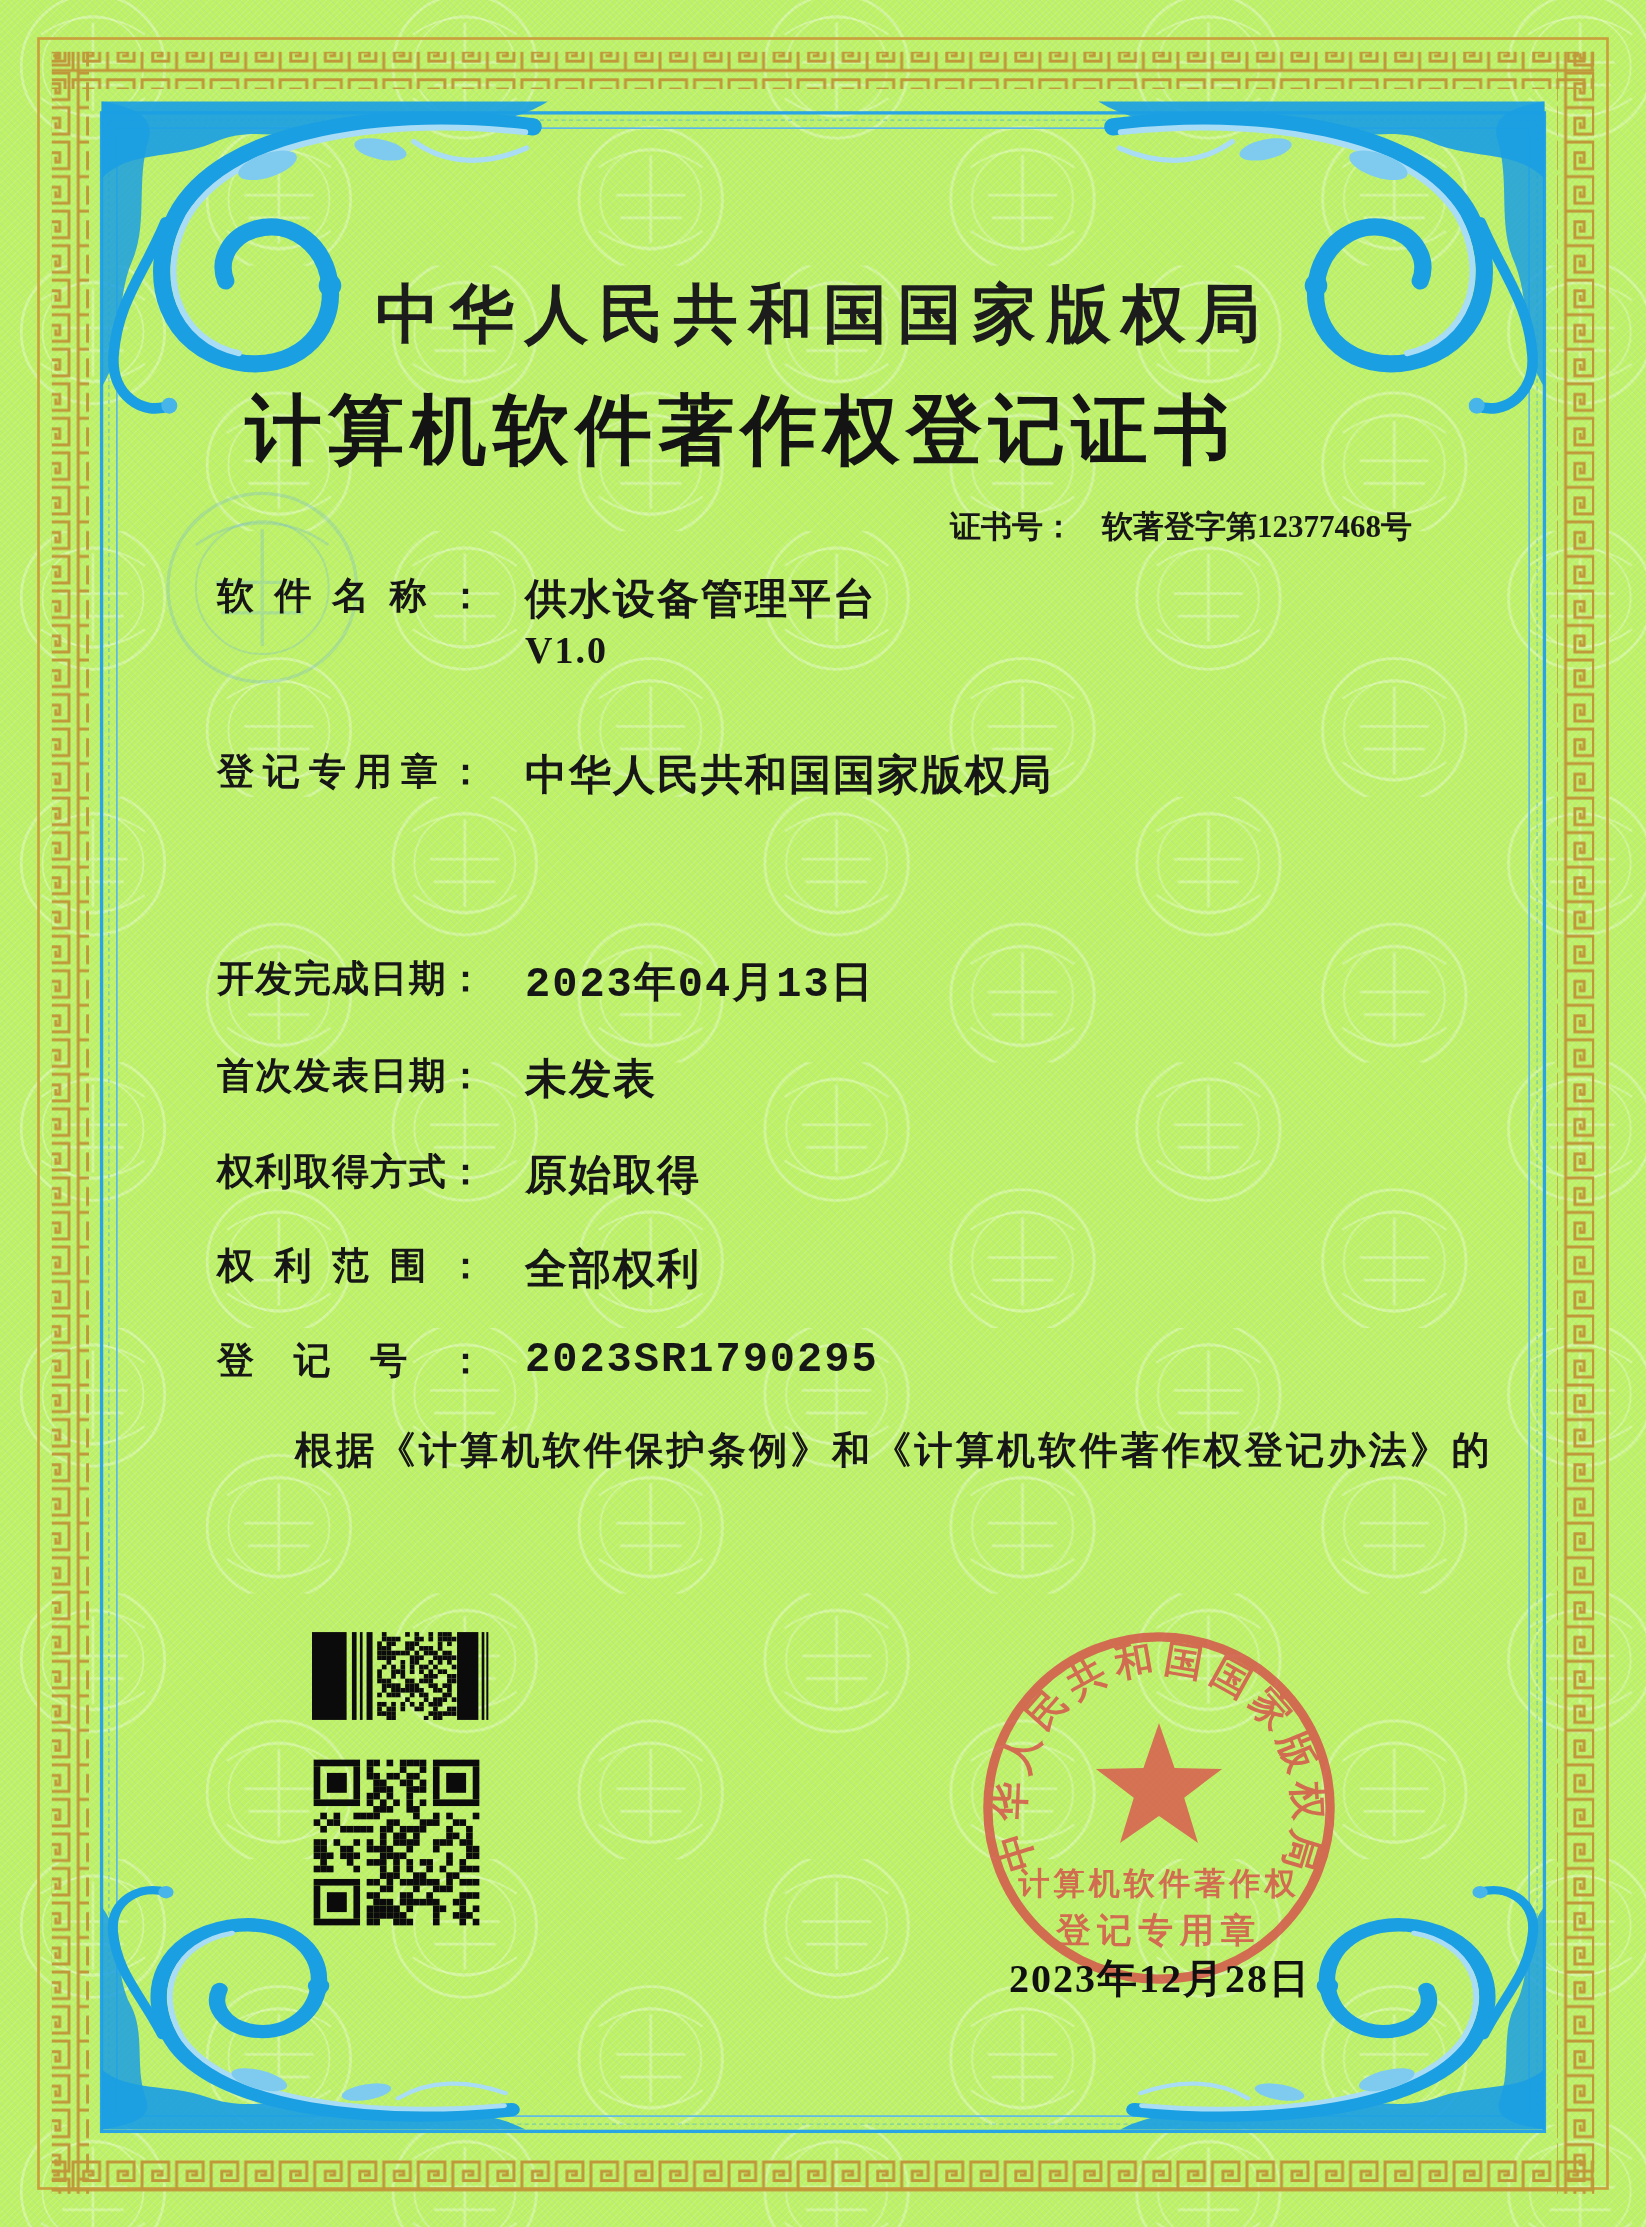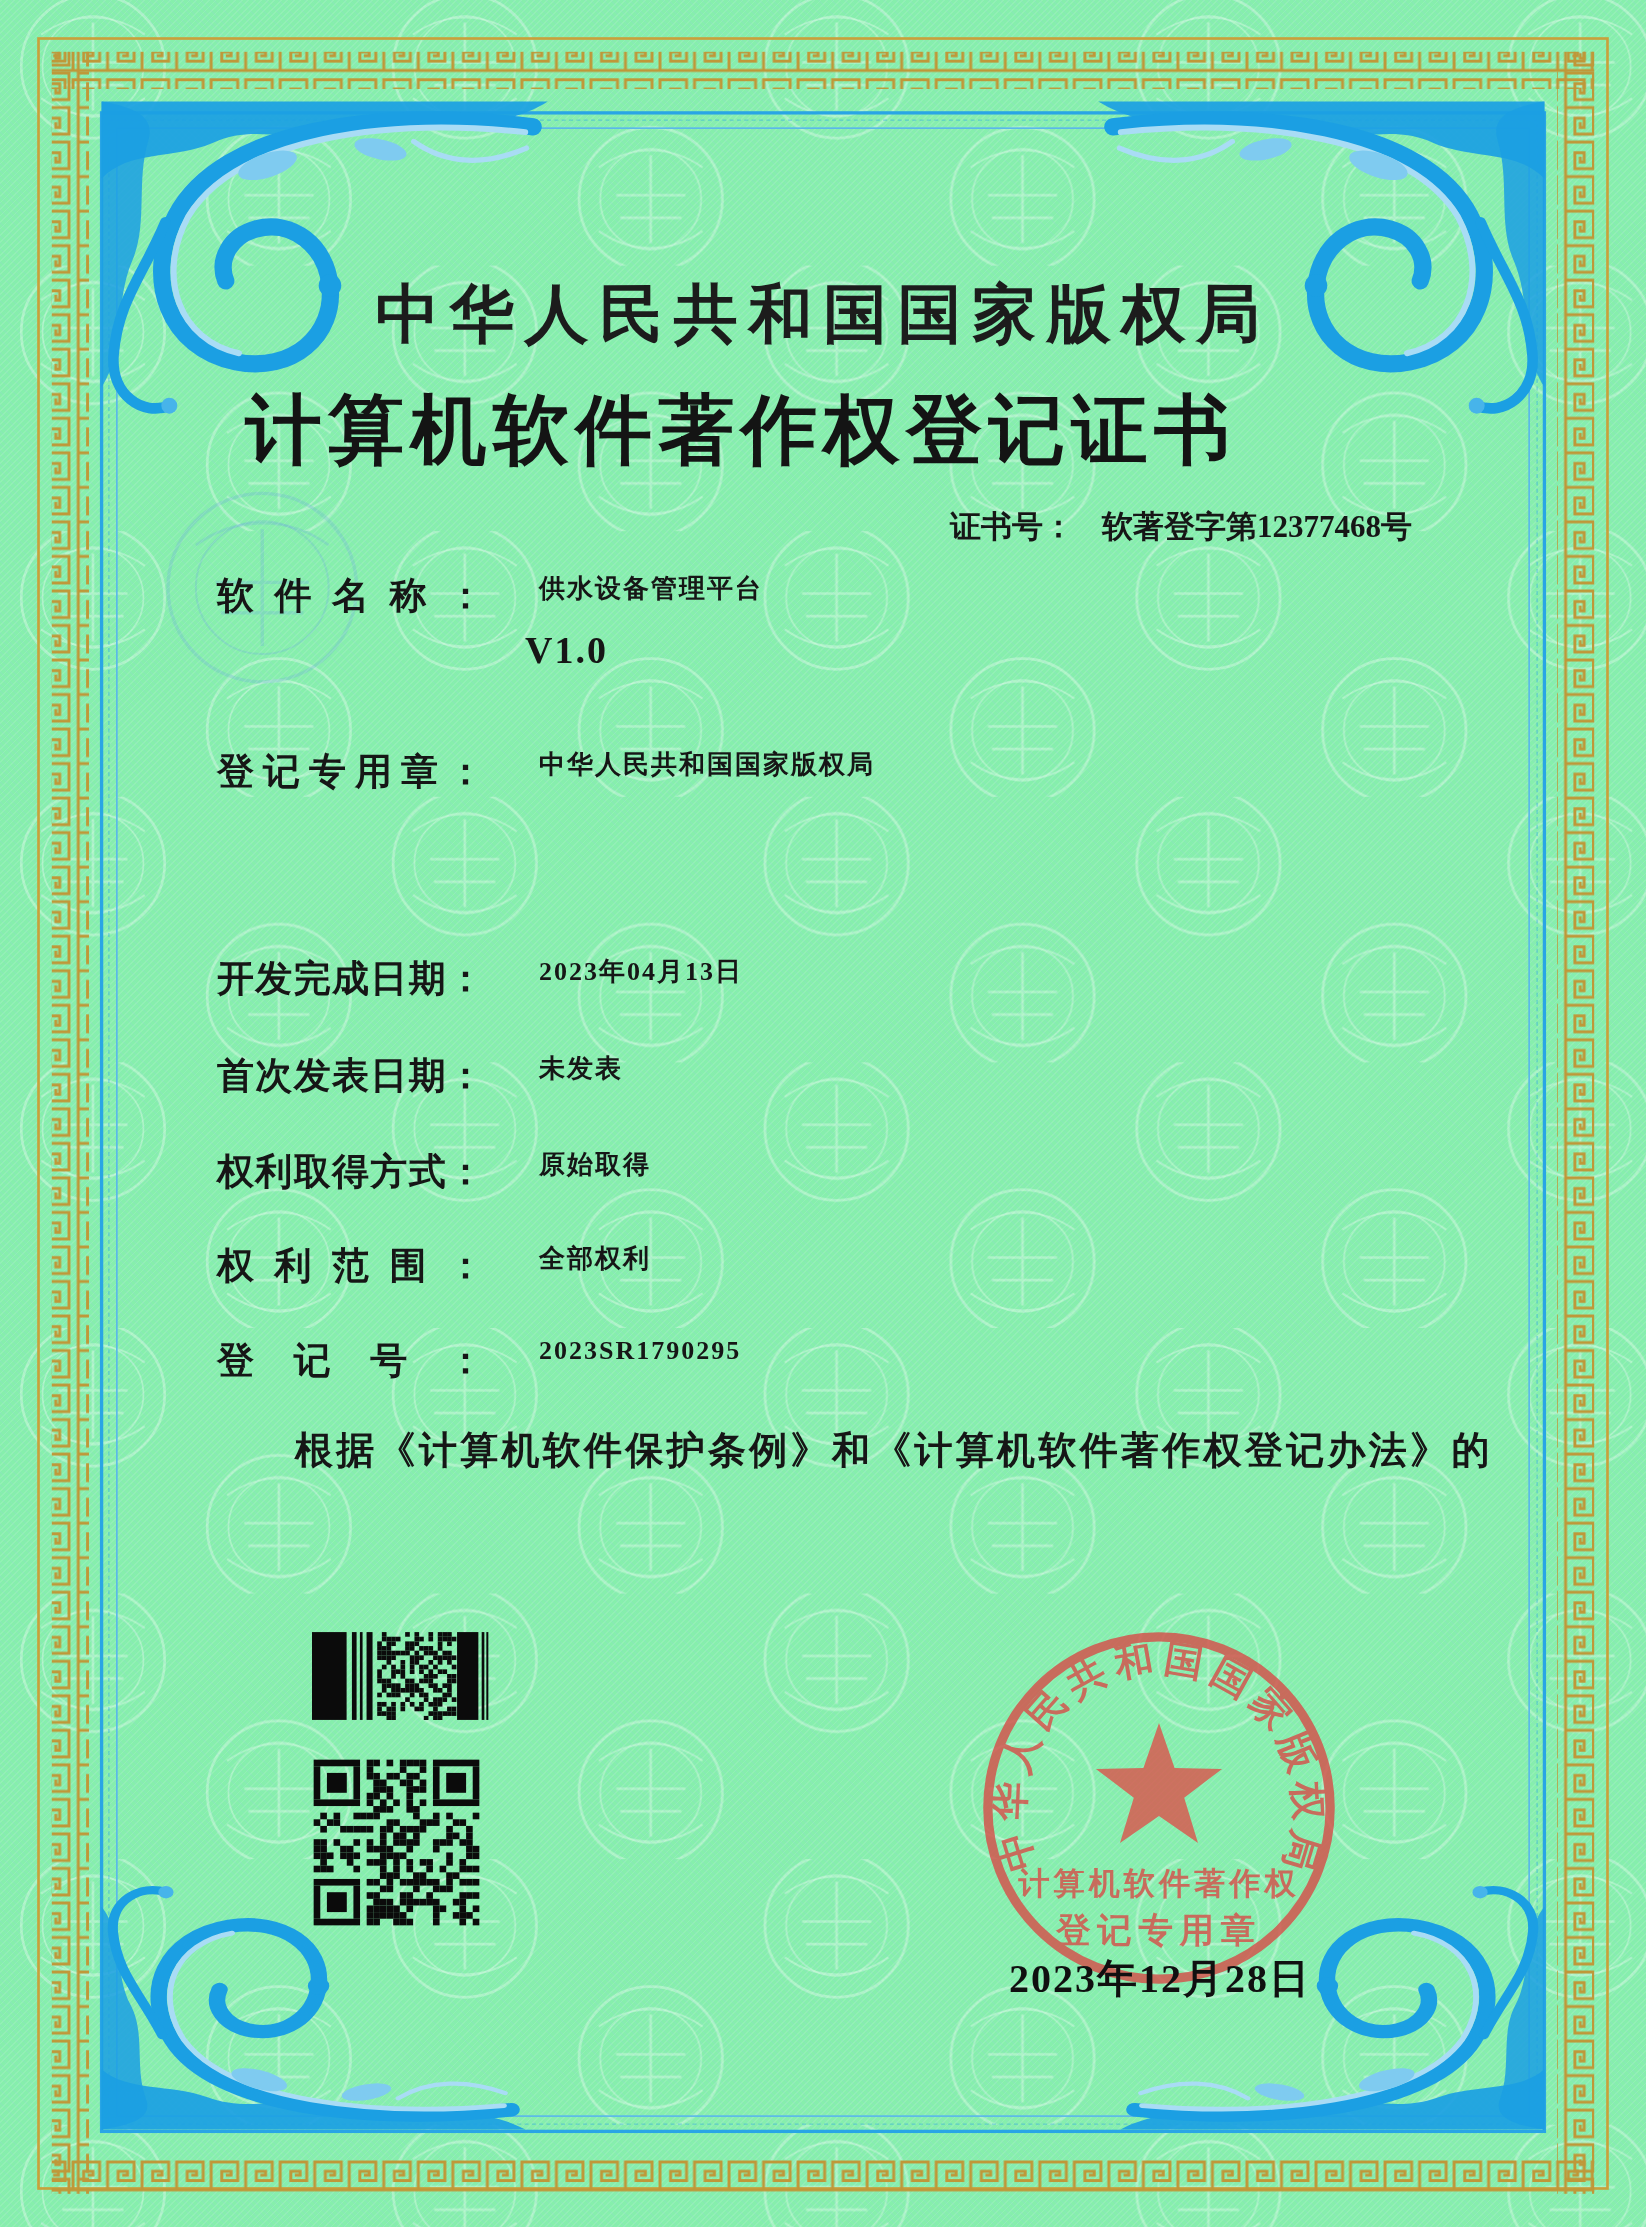--- a/index.html
+++ b/index.html
@@ -2,21 +2,21 @@
 <html style="font-size:10.6px"><head>
 <meta charset="utf-8">
 <style>
   html,body{margin:0;padding:0;background:#8fa4b5;}
   :root{
     --serif:"Liberation Serif","DejaVu Serif",serif;
     --sans:"Liberation Sans","DejaVu Sans",sans-serif;
   }
   #page{
     position:relative;width:1646px;height:2227px;margin:0 auto;
-    background:#86efac;overflow:hidden;
+    background:#bef264;overflow:hidden;
     font-family:var(--serif);color:#161616;
   }
   .abs{position:absolute;}
   svg{display:block;}
   #hatch{
     position:absolute;inset:0;z-index:1;pointer-events:none;
     background:
       repeating-linear-gradient(45deg, rgba(150,198,230,.14) 0 1.3px, transparent 1.3px 4.6px),
       repeating-linear-gradient(-45deg, rgba(255,255,255,.10) 0 1.3px, transparent 1.3px 4.6px);
   }
@@ -32,22 +32,22 @@
     left:950px;top:506px;width:518px;z-index:6;display:flex;gap:28px;
     font-size:31px;font-weight:700;white-space:nowrap;
   }
   .field-row{left:0;top:0;z-index:6;white-space:nowrap;}
   .field-label{
     display:inline-block;width:267px;margin-left:217px;
     font-size:37px;font-weight:700;letter-spacing:0;
     text-align:justify;text-align-last:justify;vertical-align:top;
   }
   .field-value{
-    display:inline-block;margin-left:55px;font-size:26px;font-weight:600;
-    letter-spacing:2px;vertical-align:top;
+    display:inline-block;margin-left:41px;font-size:42px;font-weight:600;
+    letter-spacing:2px;vertical-align:top;font-family:Liberation Mono, monospace;
   }
   .value-extra{left:525px;z-index:6;font-size:38px;font-weight:600;letter-spacing:2px;}
   .statement-line{
     left:217px;width:1235px;z-index:6;font-size:38px;font-weight:600;letter-spacing:3.3px;
     white-space:nowrap;
   }
   .statement-indent{padding-left:78px;}
   #issue-date{
     left:954px;top:1951px;width:412px;text-align:center;z-index:8;
     font-size:40px;font-weight:600;letter-spacing:2px;color:#101010;

